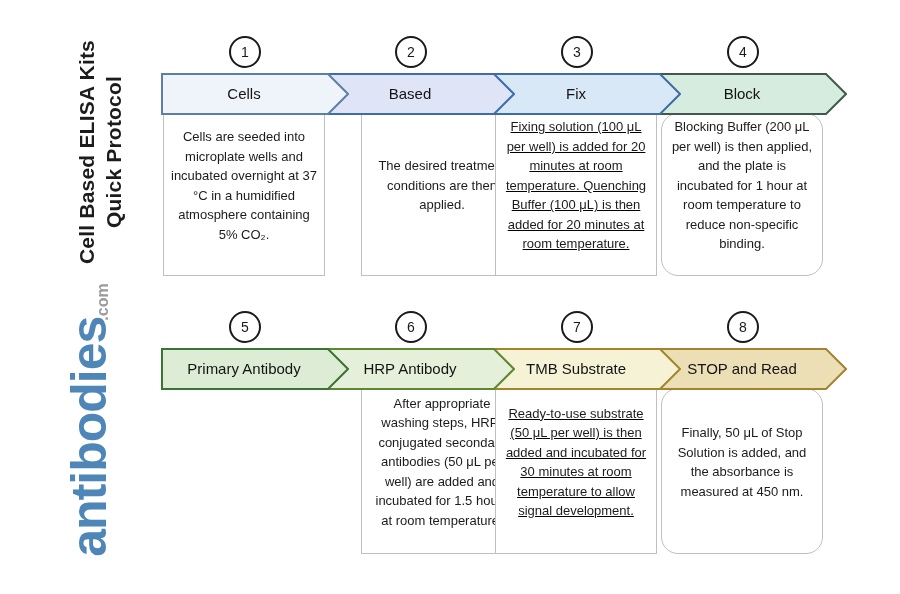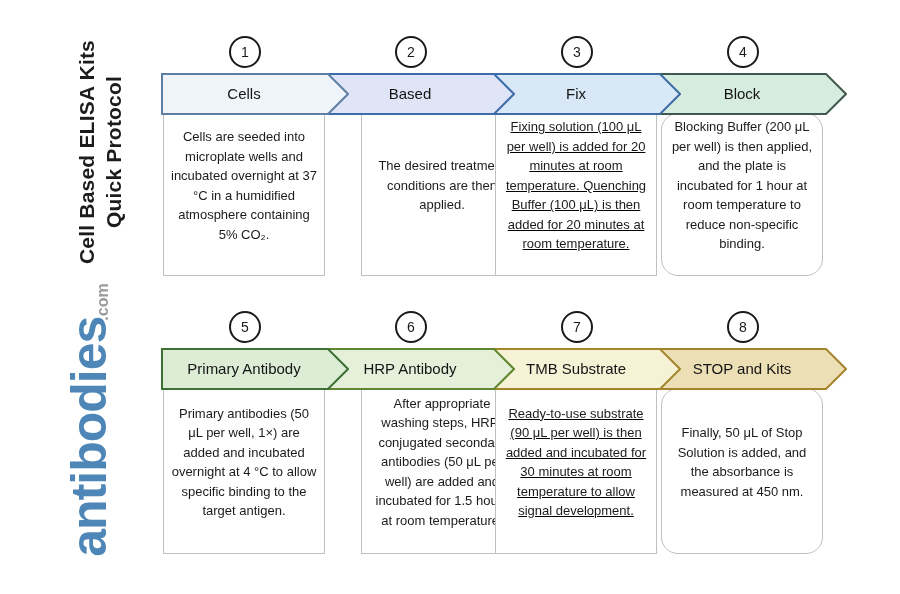--- a/index.html
+++ b/index.html
@@ -153,29 +153,26 @@
   <div class="arrow r2 cB z3">
     <svg width="188" height="42">
       <polygon points="1,1 167,1 187,21 167,41 1,41" stroke-width="2" fill="#e4f0d9" stroke="#5f8630"></polygon>
     </svg>
     <span class="lbl">HRP Antibody</span>
   </div>
   <div class="arrow r2 cD z1">
     <svg width="188" height="42">
       <polygon points="1,1 167,1 187,21 167,41 1,41" stroke-width="2" fill="#ecdfb5" stroke="#a5832d"></polygon>
     </svg>
-    <span class="lbl">STOP and Kits</span>
+    <span class="lbl">STOP and Read</span>
   </div>
 
-  <div class="card r2 cA">
-    <div class="desc">Primary antibodies (50 μL per well, 1×) are added and incubated overnight at 4 °C to allow specific binding to the target antigen.</div>
-  </div>
   <div class="card r2 cB">
     <div class="desc">After appropriate washing steps, HRP-conjugated secondary antibodies (50 μL per well) are added and incubated for 1.5 hours at room temperature.</div>
   </div>
   <div class="card r2 cC">
-    <div class="desc">Ready-to-use substrate (90 μL per well) is then added and incubated for 30 minutes at room temperature to allow signal development.</div>
+    <div class="desc">Ready-to-use substrate (50 μL per well) is then added and incubated for 30 minutes at room temperature to allow signal development.</div>
   </div>
   <div class="card r2 cD">
     <div class="desc">Finally, 50 μL of Stop Solution is added, and the absorbance is measured at 450 nm.</div>
   </div>
 
 </div>
 
 </body></html>

